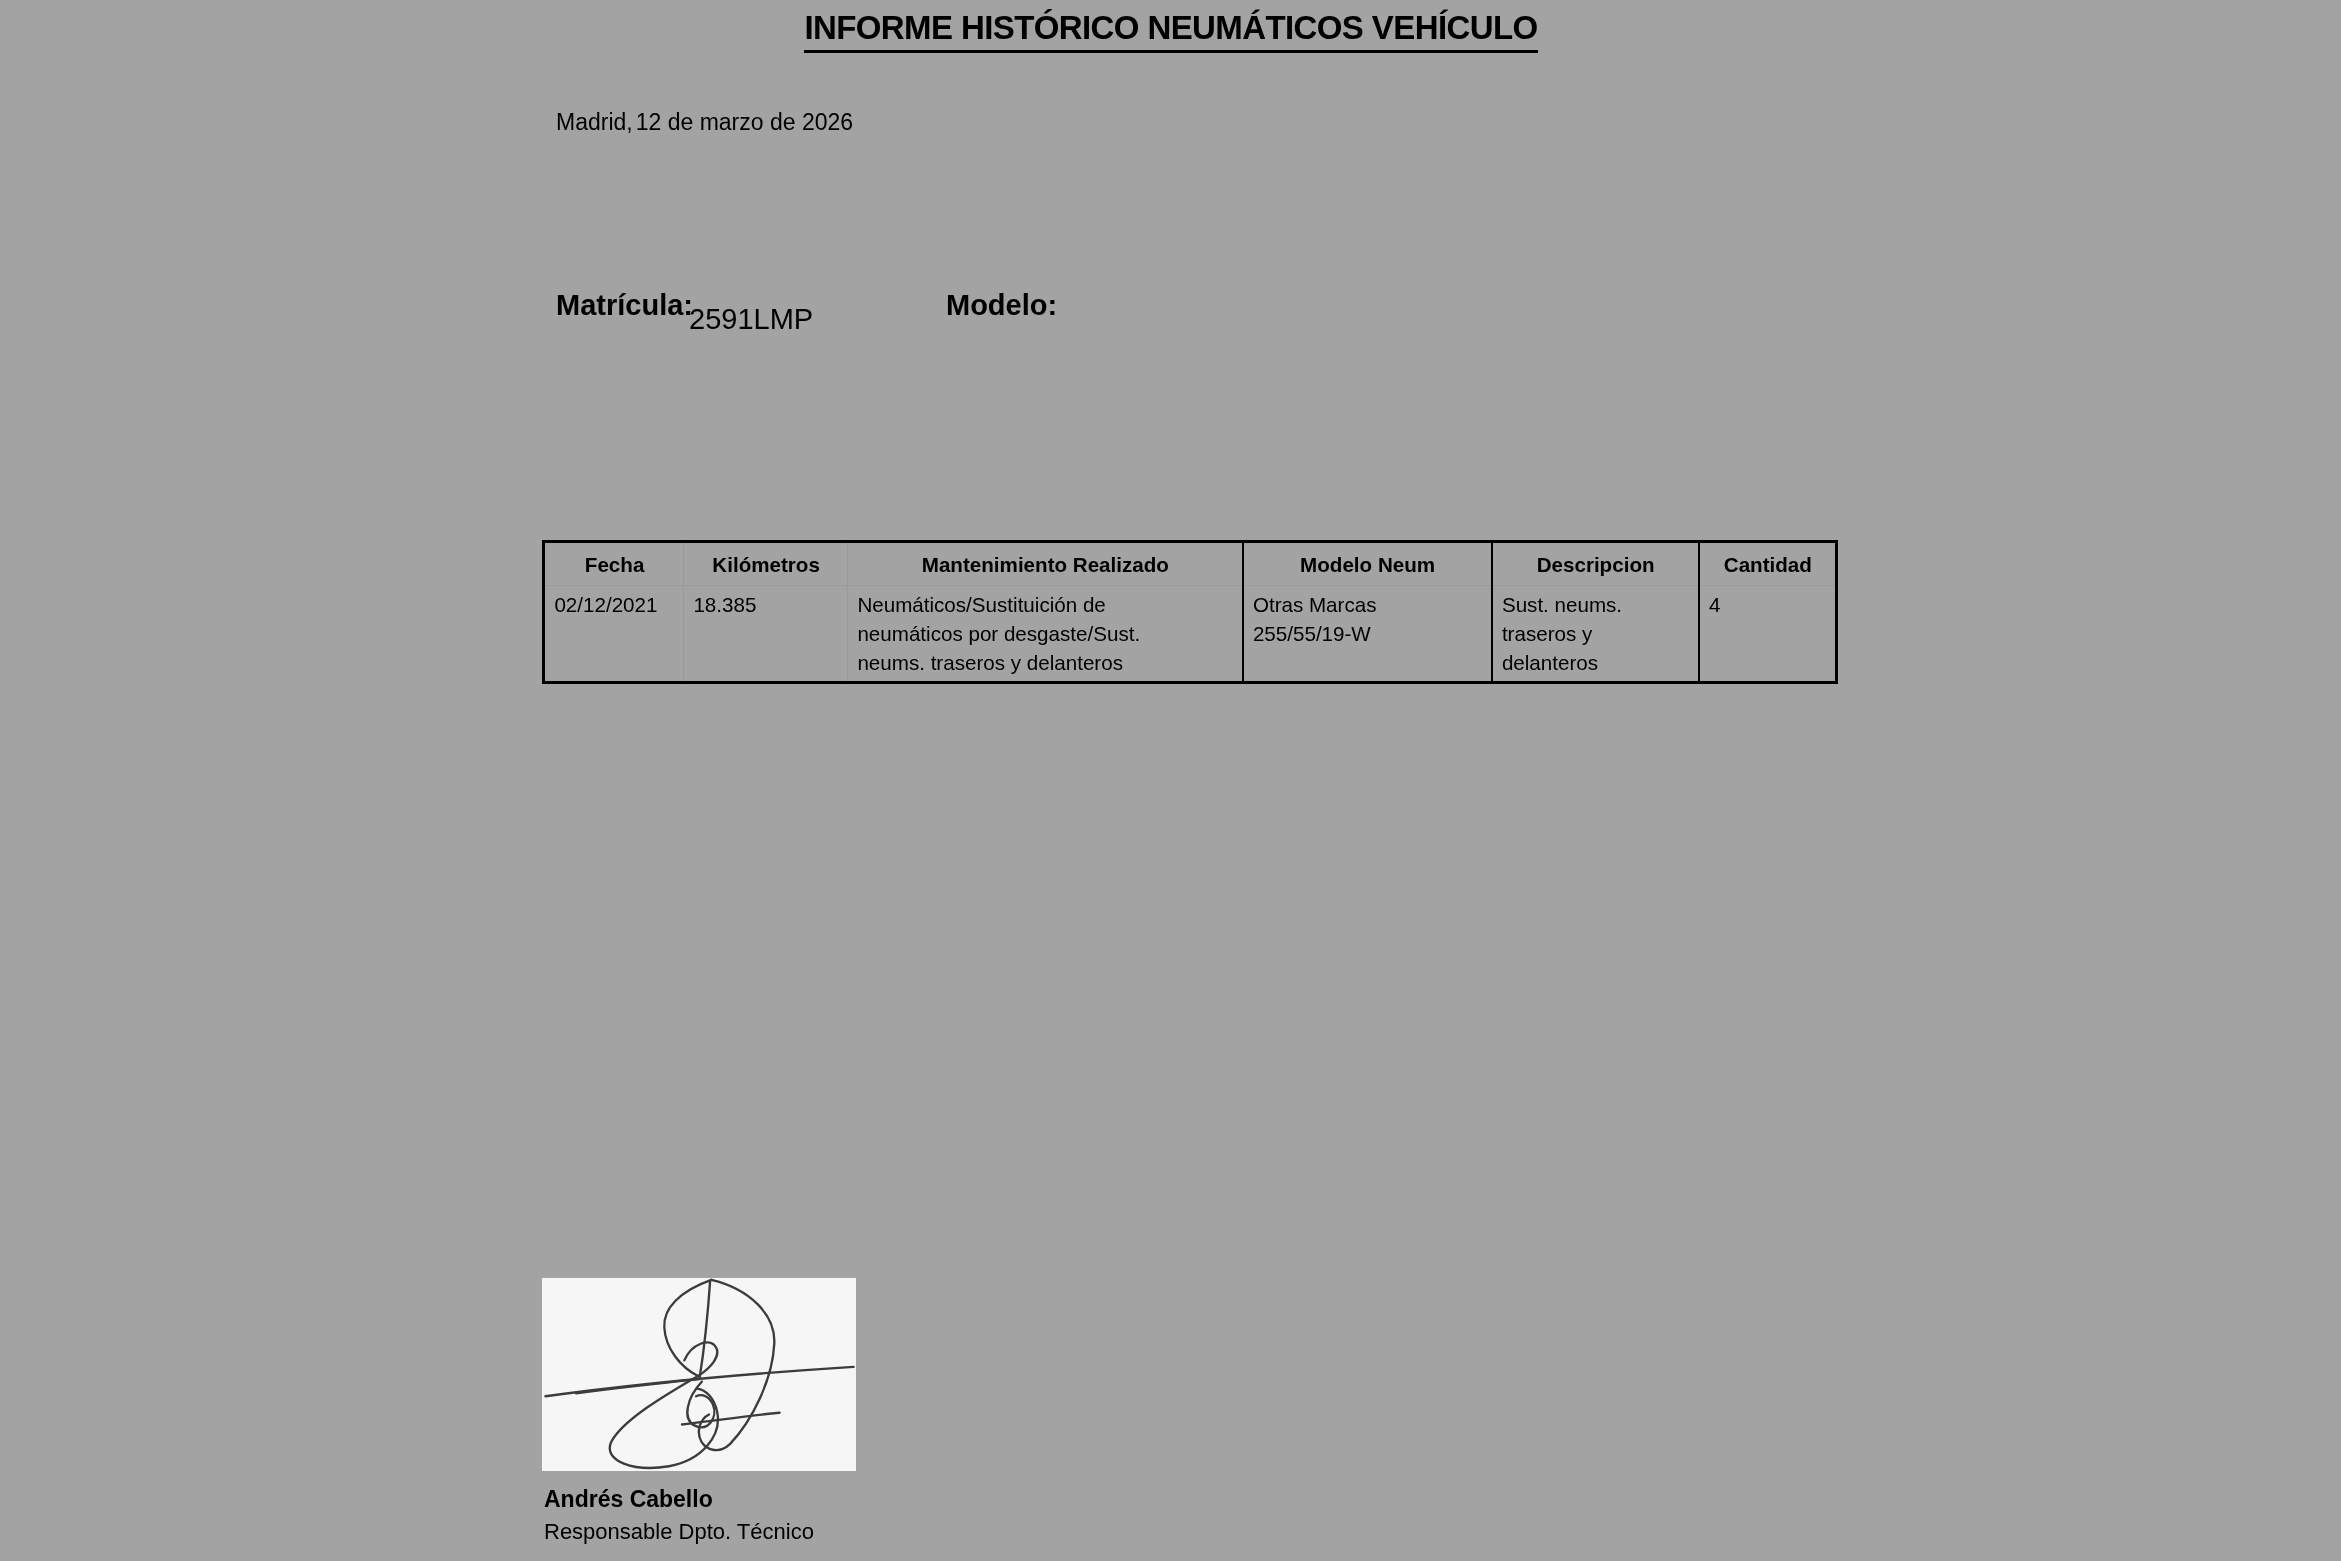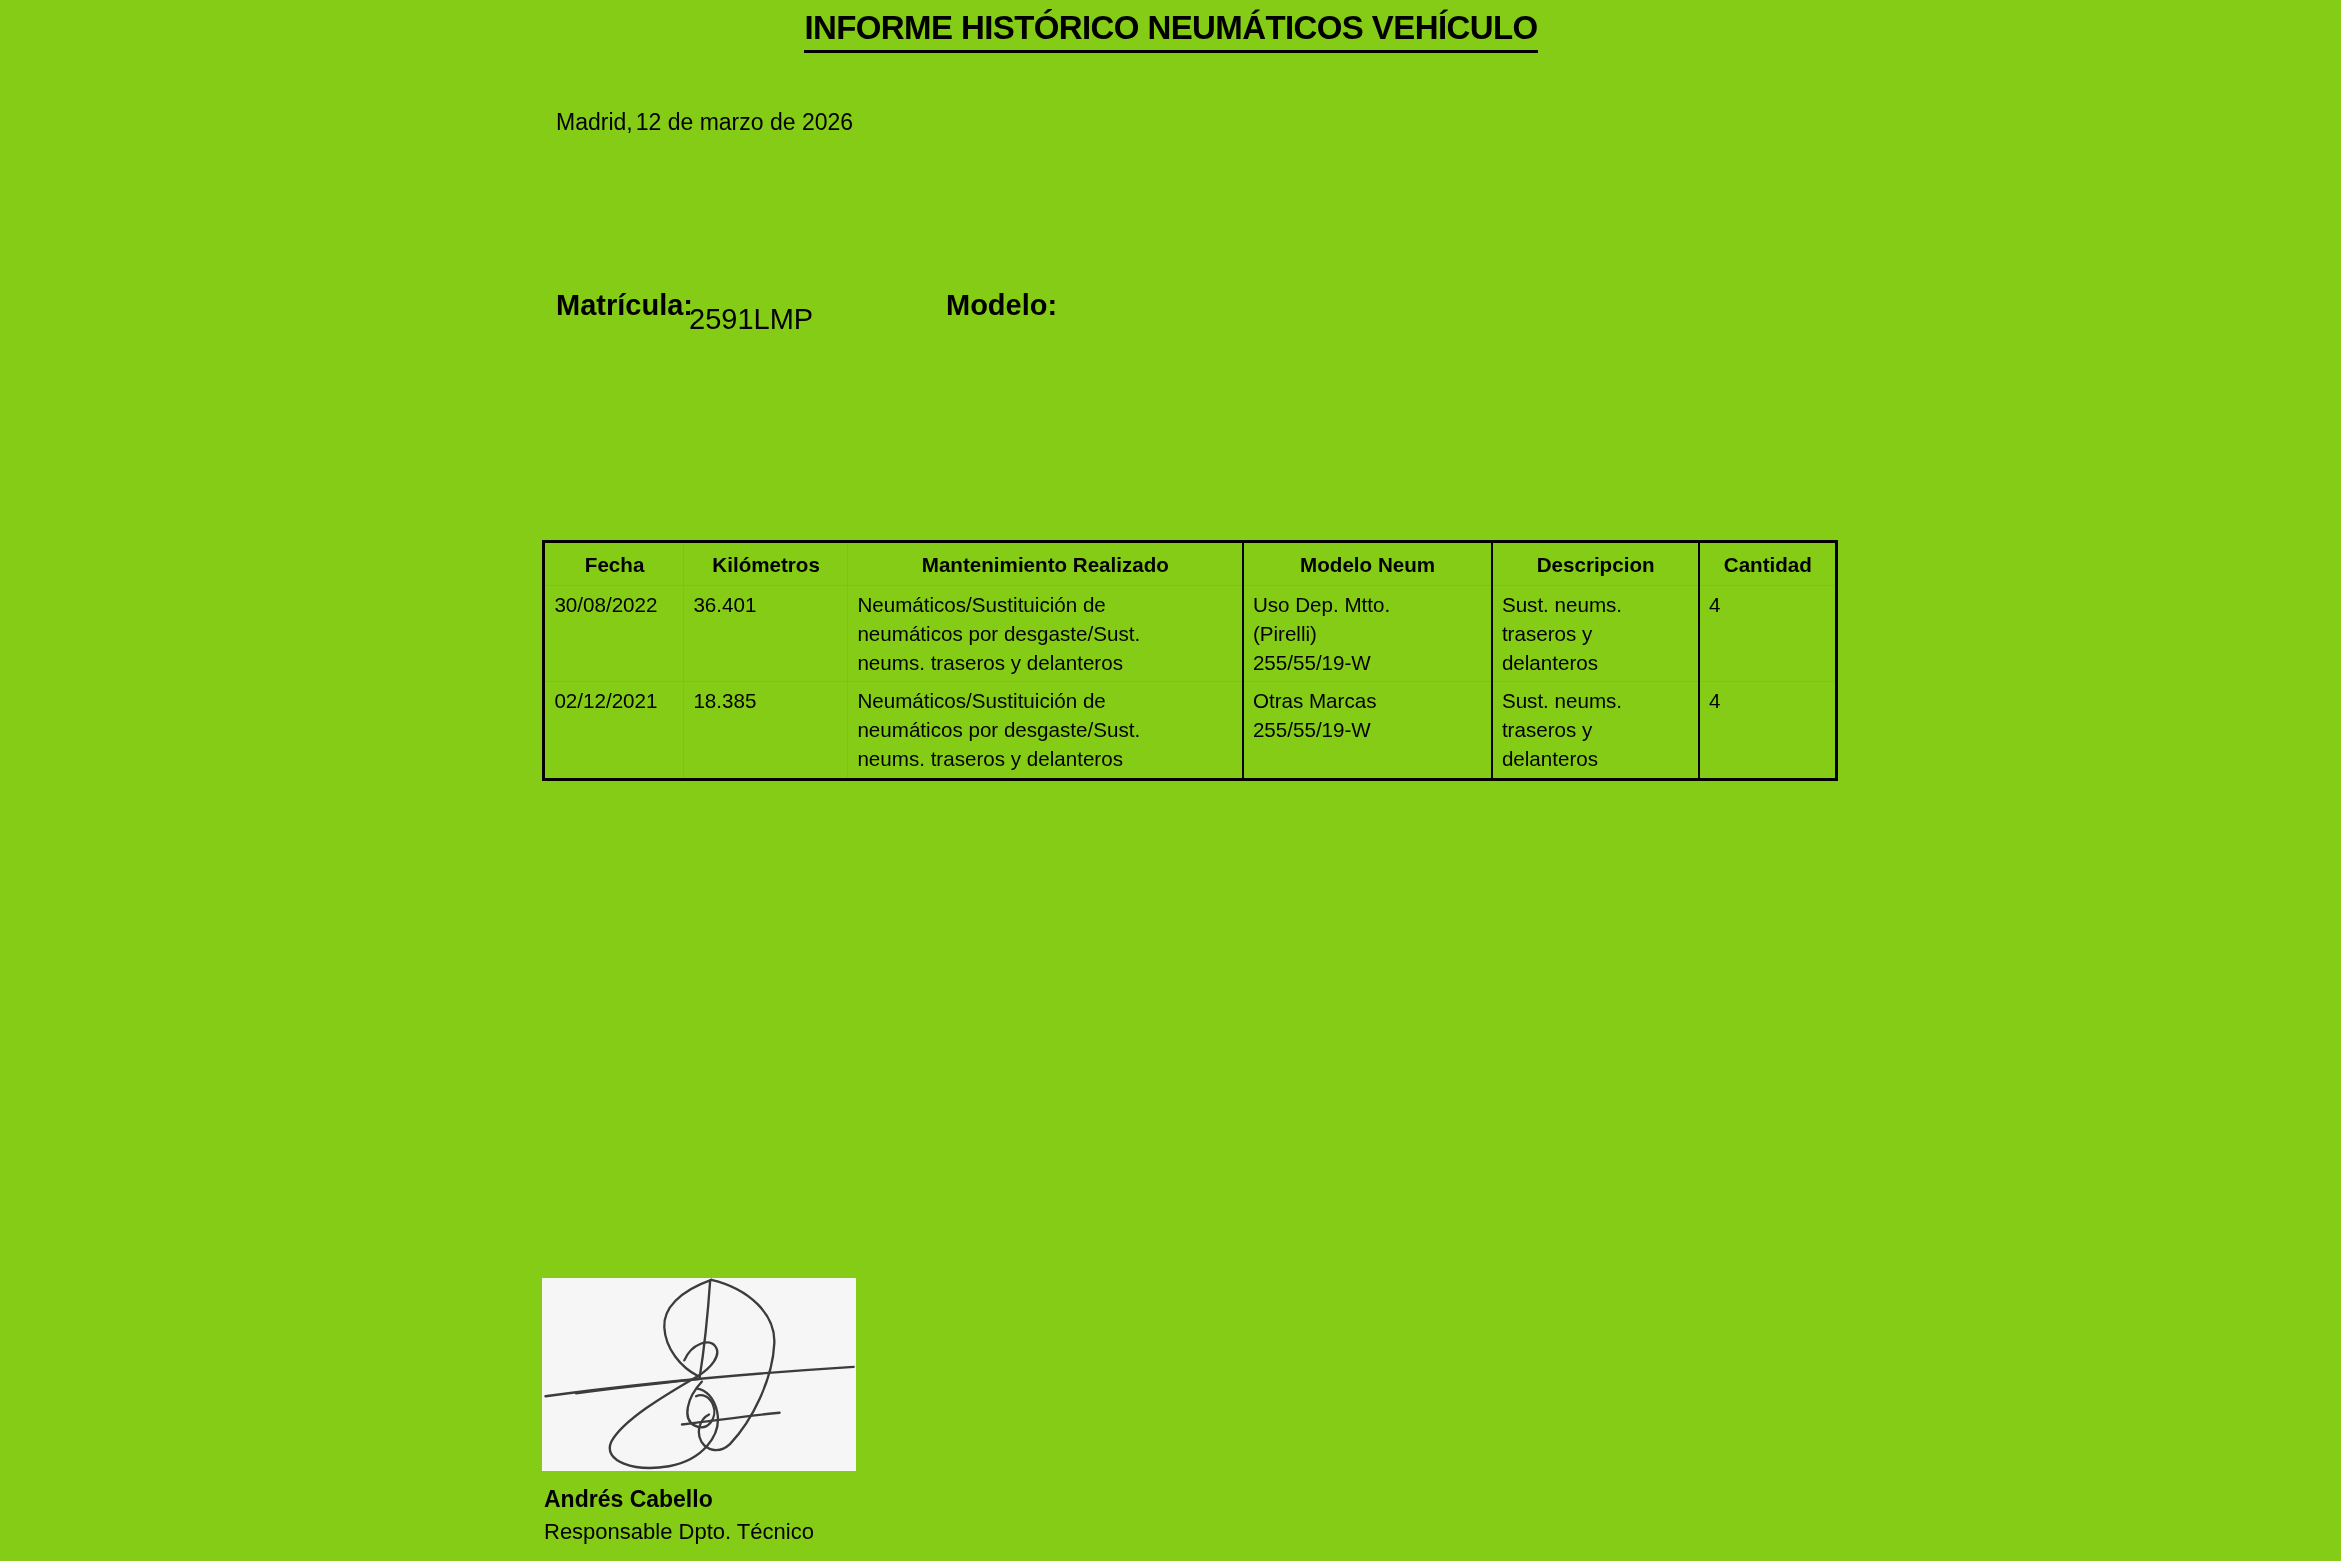--- a/index.html
+++ b/index.html
@@ -1,20 +1,20 @@
 <!DOCTYPE html>
 <html style="font-size:9.4px"><head>
 <meta charset="utf-8">
 <style>
   html,body { margin:0; padding:0; background:#ffffff; }
   .page {
     position:relative;
     width:2342px;
     height:1562px;
-    background:#84cc16;
+    background:#a3a3a3;
     color:#000;
     font-family:"Liberation Sans", sans-serif;
     overflow:hidden;
   }
 
   
   .title-wrap {
     position:absolute;
     top:9.4px; left:0;
     width:100%;
@@ -124,34 +124,20 @@
           <th>Fecha</th>
           <th class="bthin">Kilómetros</th>
           <th class="bthin">Mantenimiento Realizado</th>
           <th class="bthick">Modelo Neum</th>
           <th class="bthick">Descripcion</th>
           <th class="bthick">Cantidad</th>
         </tr>
       </thead>
       <tbody>
         <tr>
-          <td>30/08/2022</td>
-          <td class="bthin">36.401</td>
-          <td class="bthin">Neumáticos/Sustituición de
-neumáticos por desgaste/Sust.
-neums. traseros y delanteros</td>
-          <td class="bthick">Uso Dep. Mtto.
-(Pirelli)
-255/55/19-W</td>
-          <td class="bthick">Sust. neums.
-traseros y
-delanteros</td>
-          <td class="bthick">4</td>
-        </tr>
-        <tr>
           <td>02/12/2021</td>
           <td class="bthin">18.385</td>
           <td class="bthin">Neumáticos/Sustituición de
 neumáticos por desgaste/Sust.
 neums. traseros y delanteros</td>
           <td class="bthick">Otras Marcas
 255/55/19-W</td>
           <td class="bthick">Sust. neums.
 traseros y
 delanteros</td>

